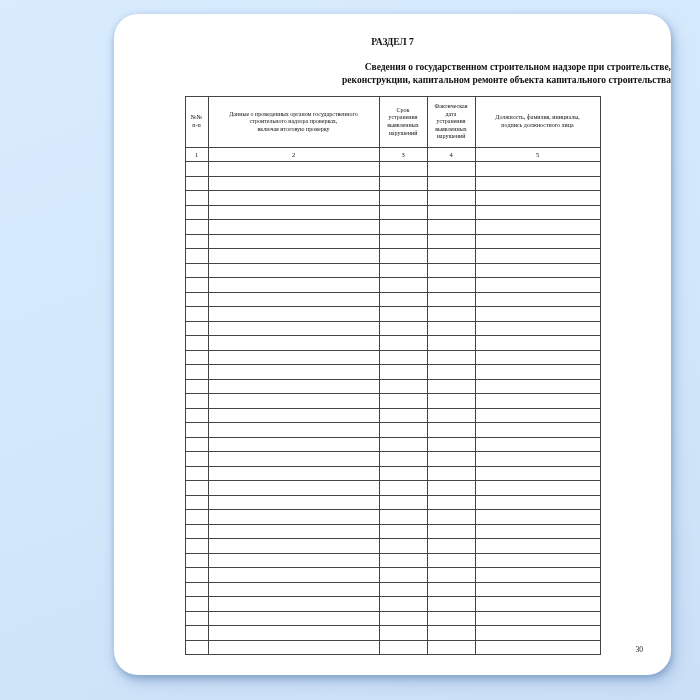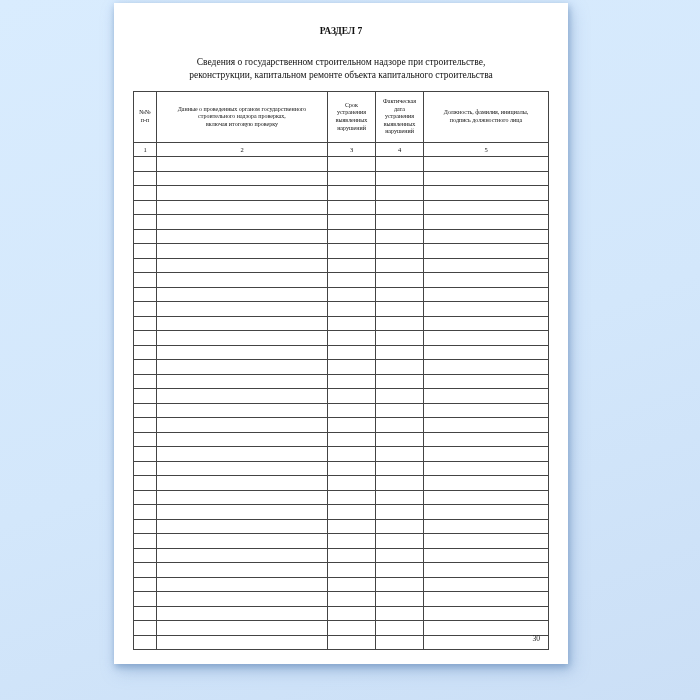--- a/index.html
+++ b/index.html
@@ -2,30 +2,31 @@
 <html><head>
 <meta charset="utf-8">
 <style>
   html, body { margin: 0; padding: 0; }
   body {
     width: 700px; height: 700px; overflow: hidden; position: relative;
     background: linear-gradient(160deg, #d9ecfe 0%, #d3e7fb 55%, #cbdff6 100%);
     font-family: "Liberation Serif", "DejaVu Serif", serif;
   }
   .page {
-    position: absolute; left: 114px; top: 3px; width: 454px; height: 661px;
+    position: absolute; left: 114px; top: 14px; width: 557px; height: 661px;
     background: #ffffff;
     box-shadow: 1px 3px 7px rgba(110,145,190,0.70), 4px 7px 16px rgba(120,155,200,0.40);
+    border-radius: 24px;
   }
   .doc-title {
     margin-top: 22px; text-align: center; font-weight: bold;
     font-size: 9.5px; line-height: 12px; color: #111;
   }
   .doc-subtitle {
-    margin-top: 19px; text-align: center; font-weight: normal;
+    margin-top: 13px; text-align: right; font-weight: bold;
     font-size: 9.5px; line-height: 12.5px; color: #111; white-space: pre-line;
   }
   table.s7 {
     width: 415px; margin: 10px auto 0; border-collapse: collapse; table-layout: fixed;
   }
   table.s7 th, table.s7 td { border: 1px solid #444; padding: 0; }
   table.s7 thead th {
     height: 50px; font-weight: normal; font-size: 6px; line-height: 7.6px;
     text-align: center; vertical-align: middle; white-space: pre-line; color: #111;
     border-bottom-width: 1.5px;

